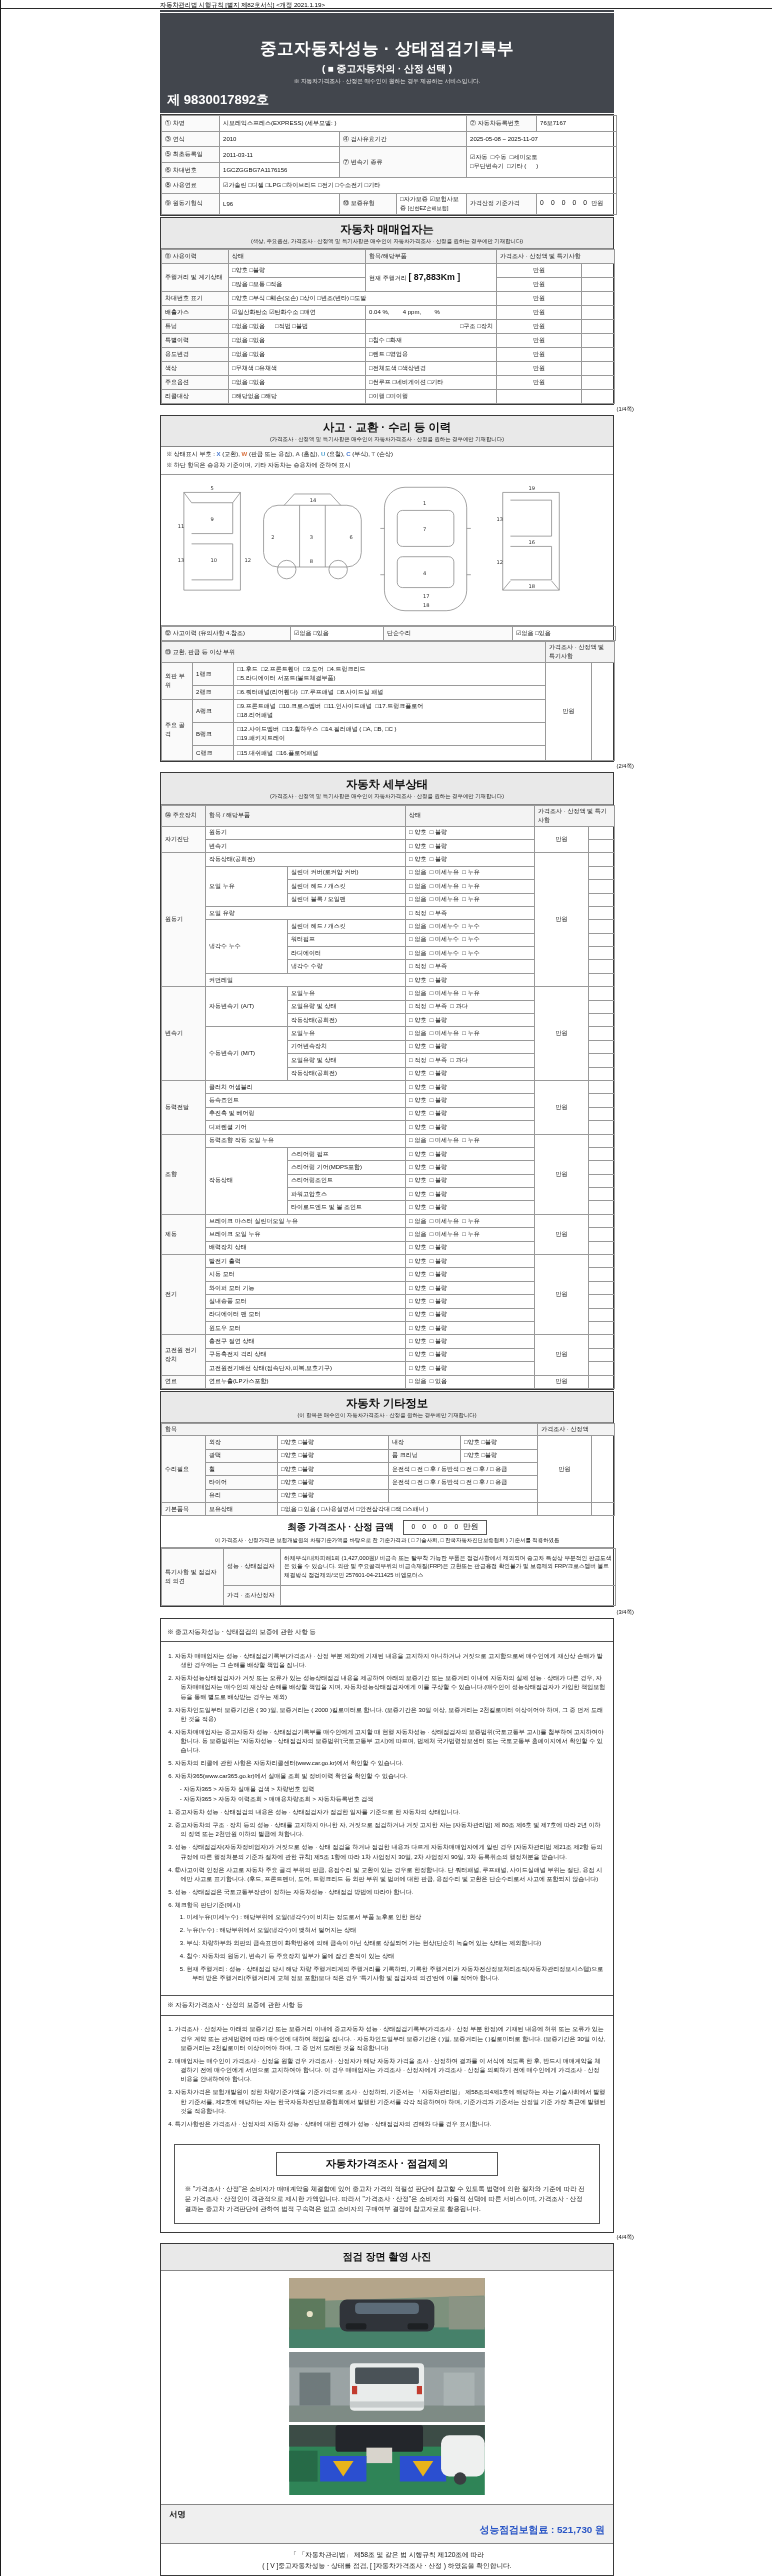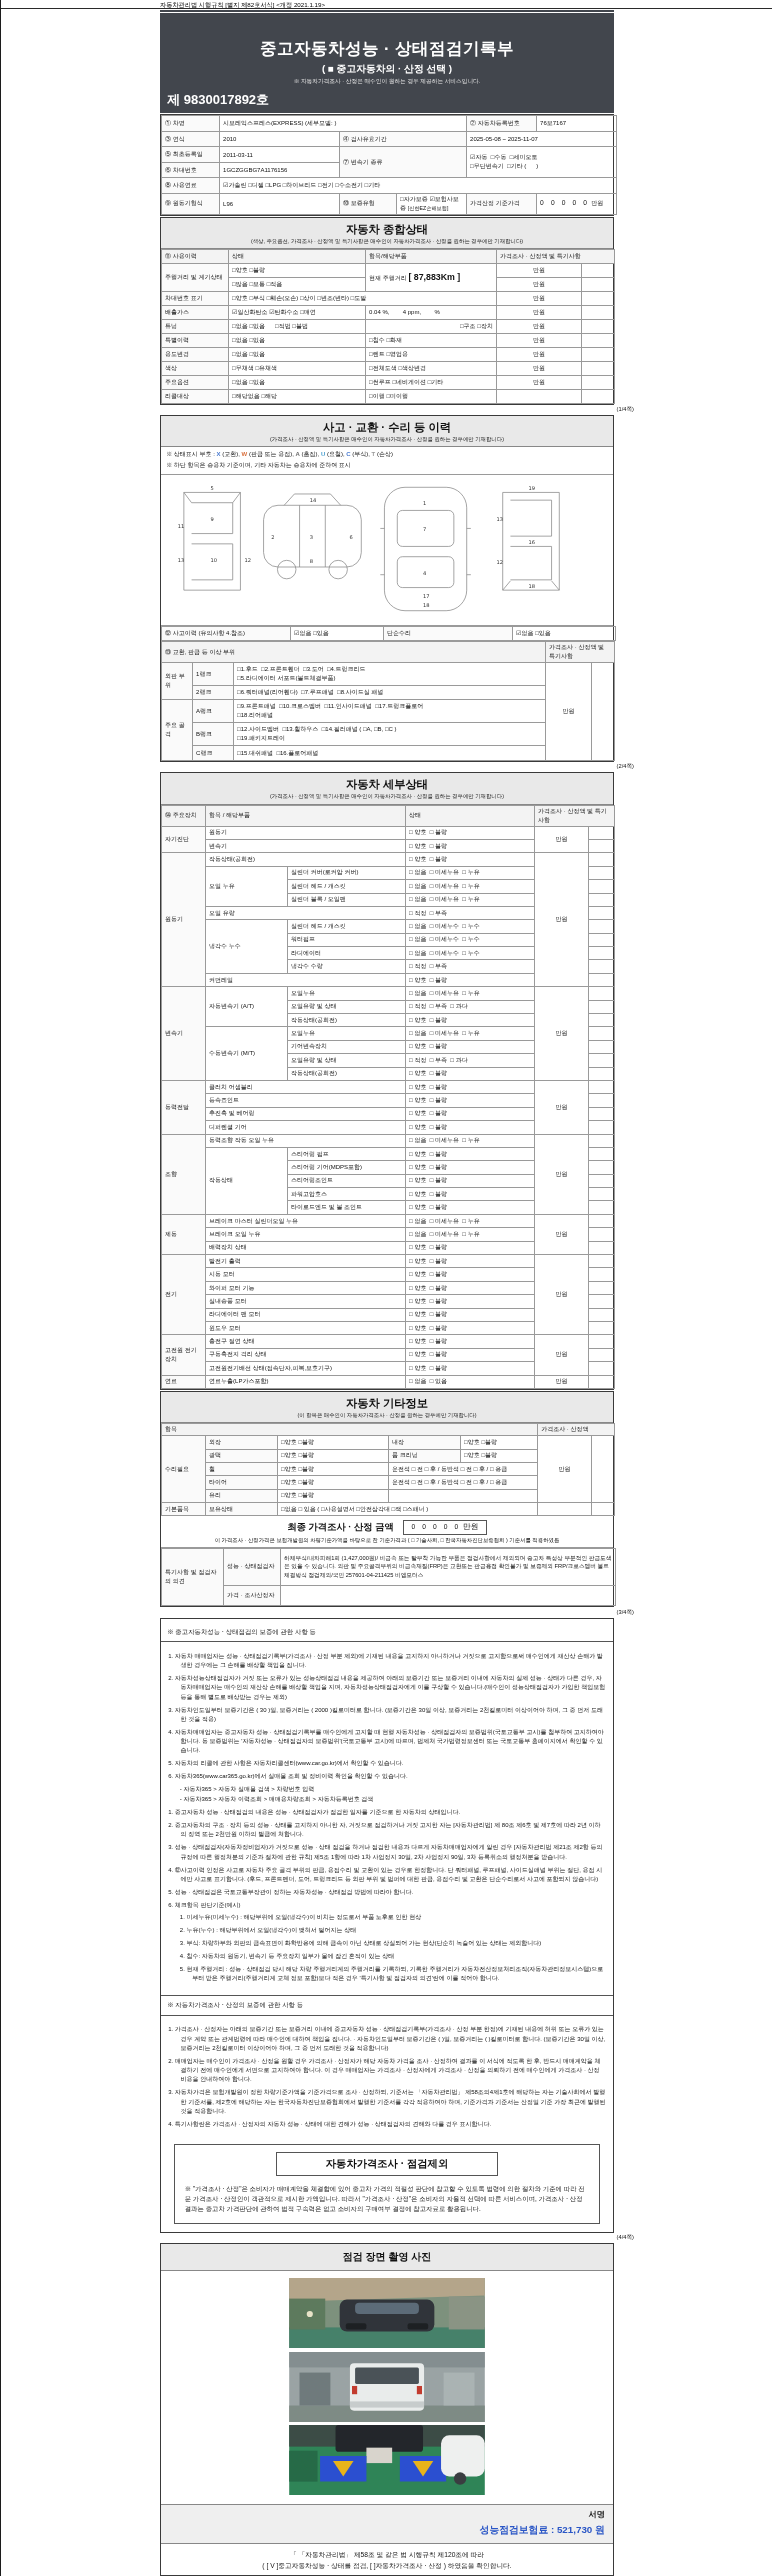--- a/index.html
+++ b/index.html
@@ -36,21 +36,21 @@
   .fband .fn{font-size:5.4px;margin-top:2.1px}
   .notice p{font-size:6px;line-height:1.55;margin:3.6px 0;padding-left:12.4px;text-indent:-12.4px}
   .notice p.sub{padding-left:24px;text-indent:-12.4px}
   .notice .hdr{border-top:0.8px solid #555;border-bottom:0.8px solid #555;padding:4.6px 6.2px;font-size:6.4px;margin:4.1px 0}
   .notice .blk{padding:2.1px 7.2px 4.1px}
   .pibox{border:0.8px solid #555;margin:7.2px 13.4px 8.2px;padding:7.2px 9.3px 8.2px}
   .pibox .pit{border:0.8px solid #555;width:222px;margin:0 auto;text-align:center;font-size:10.3px;font-weight:bold;padding:4.1px 0}
   .pibox .pib{font-size:6.4px;line-height:1.6;margin-top:7.2px;font-weight:500}
   .photo{width:196px;height:70px;margin:3.6px auto;display:block}
   .signband{background:#efefef;border-top:0.5px solid #888;border-bottom:0.5px solid #888;padding:4.1px 8.2px 5.2px}
-  .signband .sg{text-align:right;font-size:8.2px;font-weight:bold}
+  .signband .sg{text-align:left;font-size:8.2px;font-weight:bold}
   .signband .ins{text-align:right;font-size:9.8px;font-weight:bold;color:#2a56c6;margin-top:4.1px}
   .footer{padding:5.2px 0 3.1px;text-align:center;font-size:6.7px;line-height:1.7}
   svg text{font-family:"DejaVu Sans",sans-serif;font-size:10px;fill:#333}
 </style>
 </head>
 <body>
 
 <div class="regnote">자동차관리법 시행규칙 [별지 제82호서식] &lt;개정 2021.1.19&gt;</div>
 <div class="toprule"></div>
 
@@ -108,21 +108,21 @@
             <td><span>□자가보증  ☑보험사보증</span> <span style="font-size:5.2px">[신한EZ손해보험]</span></td>
             <td class="lab">가격산정 기준가격</td>
             <td><span class="zeros">0 0 0 0 0</span> <span>만원</span></td>
           </tr>
     </tbody>
       </table>
   </div>
 
   <div class="box">
     <div class="band">
-        <div class="bt">자동차 종합상태</div>
+        <div class="bt">자동차 매매업자는</div>
         <div class="bs">(색상, 주요옵션, 가격조사 · 산정액 및 특기사항은 매수인이 자동차가격조사 · 산정을 원하는 경우에만 기재합니다)</div>
       </div>
     <table>
       <colgroup>
           <col style="width:67px">
           <col style="width:137px">
           <col style="width:131px">
           <col style="width:85px">
           <col style="width:33px">
         </colgroup>

